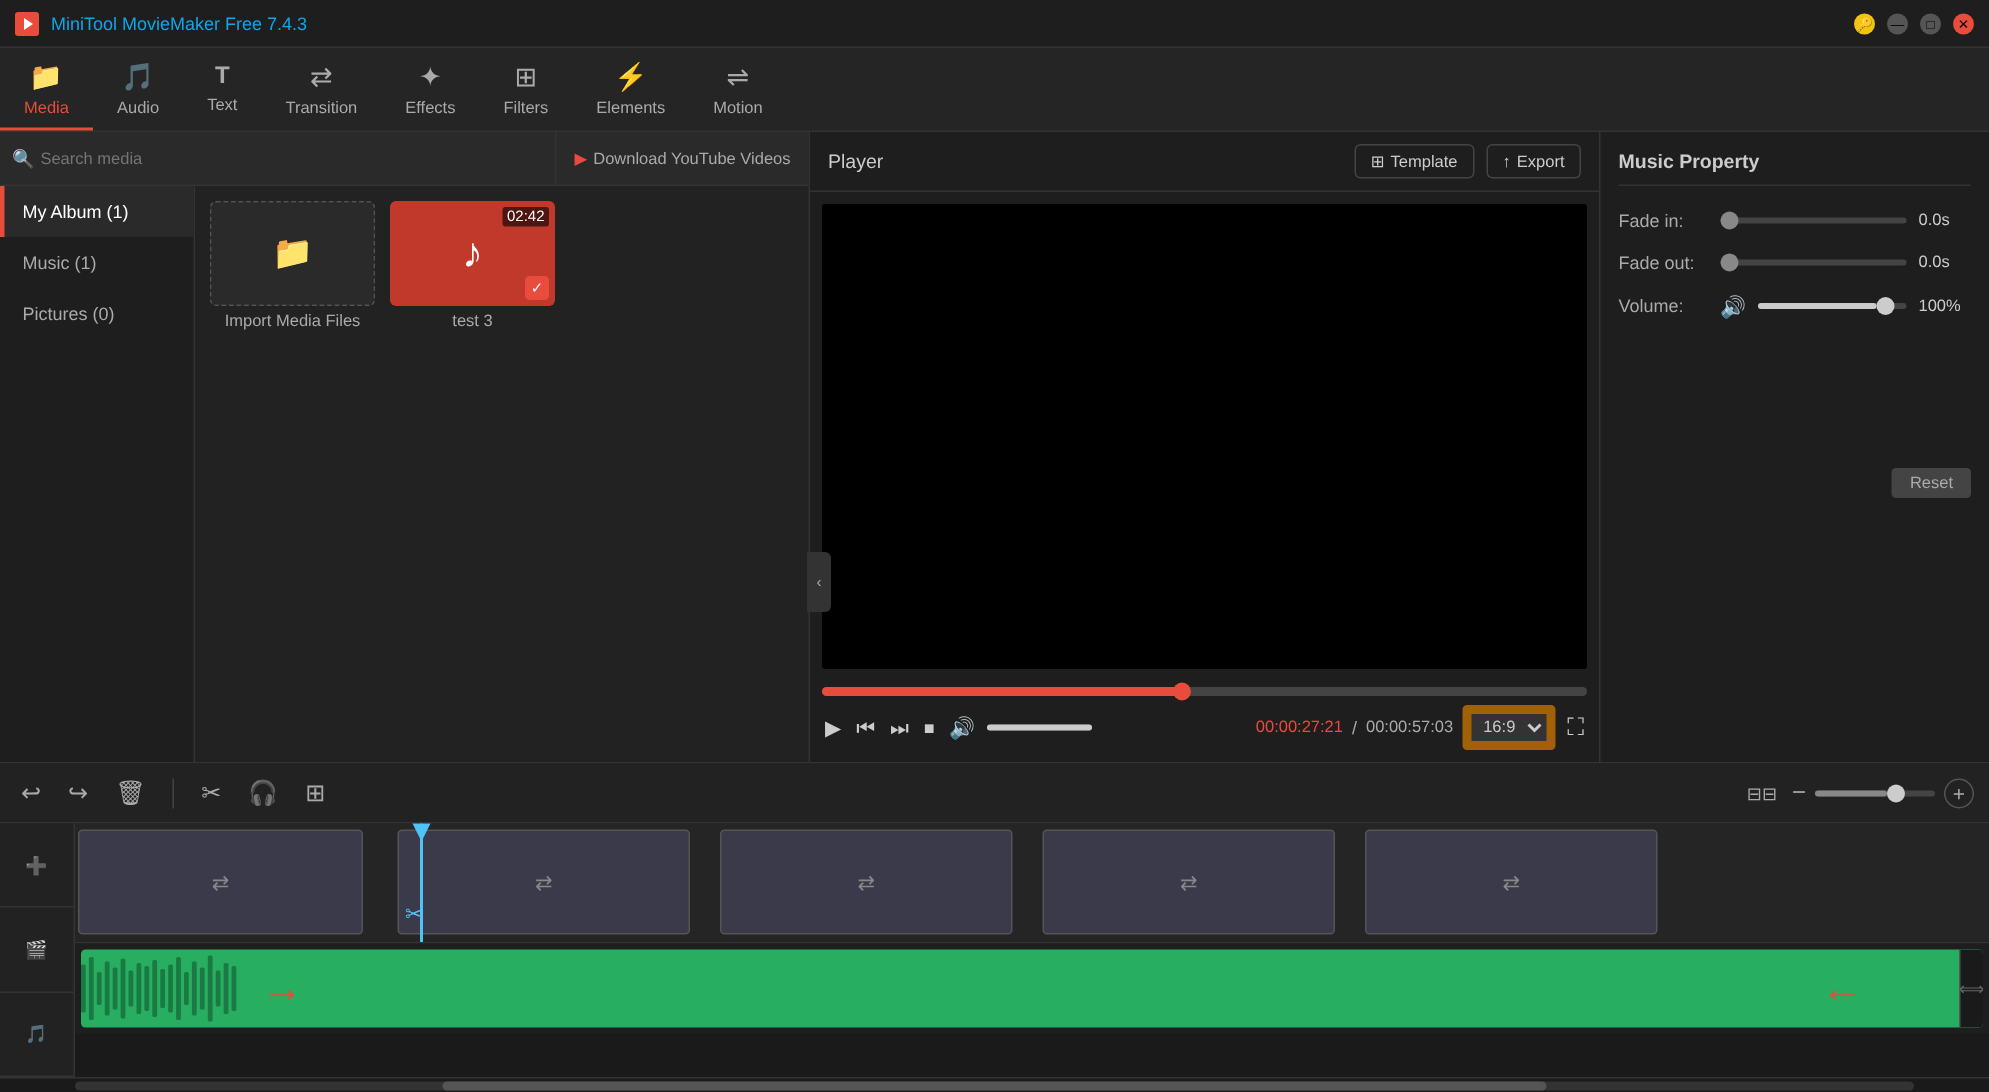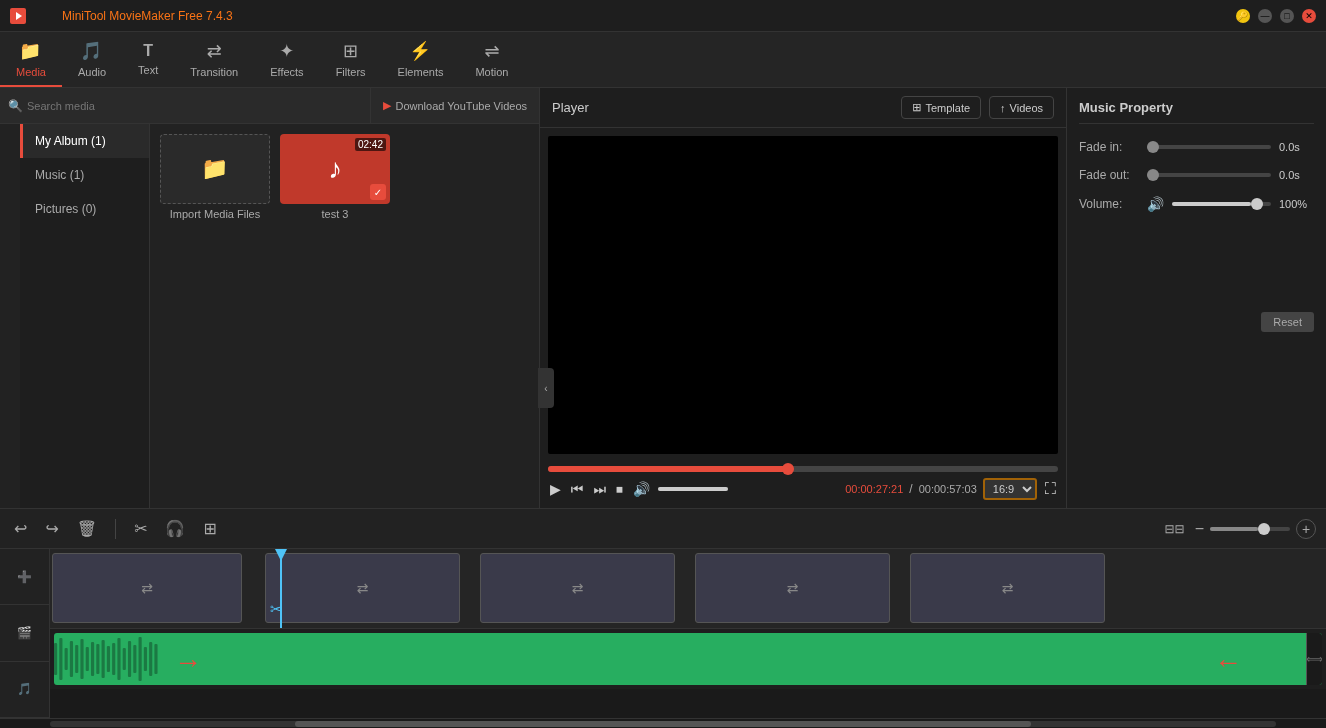--- a/index.html
+++ b/index.html
@@ -8,21 +8,21 @@
     
     #title-bar {
       background: #1e1e1e;
       height: 32px;
       display: flex;
       align-items: center;
       padding: 0 10px;
       border-bottom: 1px solid #333;
     }
     #title-bar .logo { width: 16px; height: 16px; background: #e74c3c; border-radius: 2px; margin-right: 8px; display:flex; align-items:center; justify-content:center; }
-    #title-bar .title { font-size: 12px; color: #f97316; flex: 1; margin-left: 28px; }
+    #title-bar .title { font-size: 12px; color: #0ea5e9; flex: 1; }
     #title-bar .win-controls { display: flex; gap: 8px; }
     #title-bar .win-btn { width: 14px; height: 14px; border-radius: 50%; cursor: pointer; display:flex; align-items:center; justify-content:center; font-size:9px; color:#000; }
     .win-btn.key { background: #f1c40f; }
     .win-btn.min { background: #555; }
     .win-btn.max { background: #555; }
     .win-btn.close { background: #e74c3c; }
 
     
     #toolbar {
       background: #252525;
@@ -97,21 +97,20 @@
       color: #aaa;
       font-size: 11px;
       cursor: pointer;
       border-left: 1px solid #333;
     }
 
     
     #library-content {
       display: flex;
       flex: 1;
-      margin-left: 20px;
     }
     #sidebar-nav {
       width: 130px;
       background: #1e1e1e;
       border-right: 1px solid #333;
     }
     .nav-item {
       padding: 10px 12px;
       cursor: pointer;
       color: #aaa;
@@ -266,21 +265,21 @@
     #volume-slider {
       width: 70px;
       height: 4px;
       background: #555;
       border-radius: 2px;
       position: relative;
     }
     #volume-fill { height: 100%; background: #ccc; border-radius: 2px; width: 100%; }
     #aspect-select {
       background: #333;
-      border: 2px solid #a16207;
+      border: 6px solid #a16207;
       color: #ccc;
       padding: 2px 4px;
       font-size: 11px;
       border-radius: 3px;
       cursor: pointer;
     }
     .fullscreen-btn { font-size: 16px; }
 
     
     #right-panel {
@@ -655,21 +654,21 @@
   <div id="player-panel">
     <div id="player-header">
       <span class="player-title">Player</span>
       <div class="header-btns">
         <button class="header-btn">
           <span>⊞</span>
           <span>Template</span>
         </button>
         <button class="header-btn">
           <span>↑</span>
-          <span>Videos</span>
+          <span>Export</span>
         </button>
       </div>
     </div>
 
     <div id="video-area"></div>
 
     <div id="player-controls">
       <div id="progress-bar">
         <div id="progress-fill"></div>
         <div id="progress-thumb"></div>

